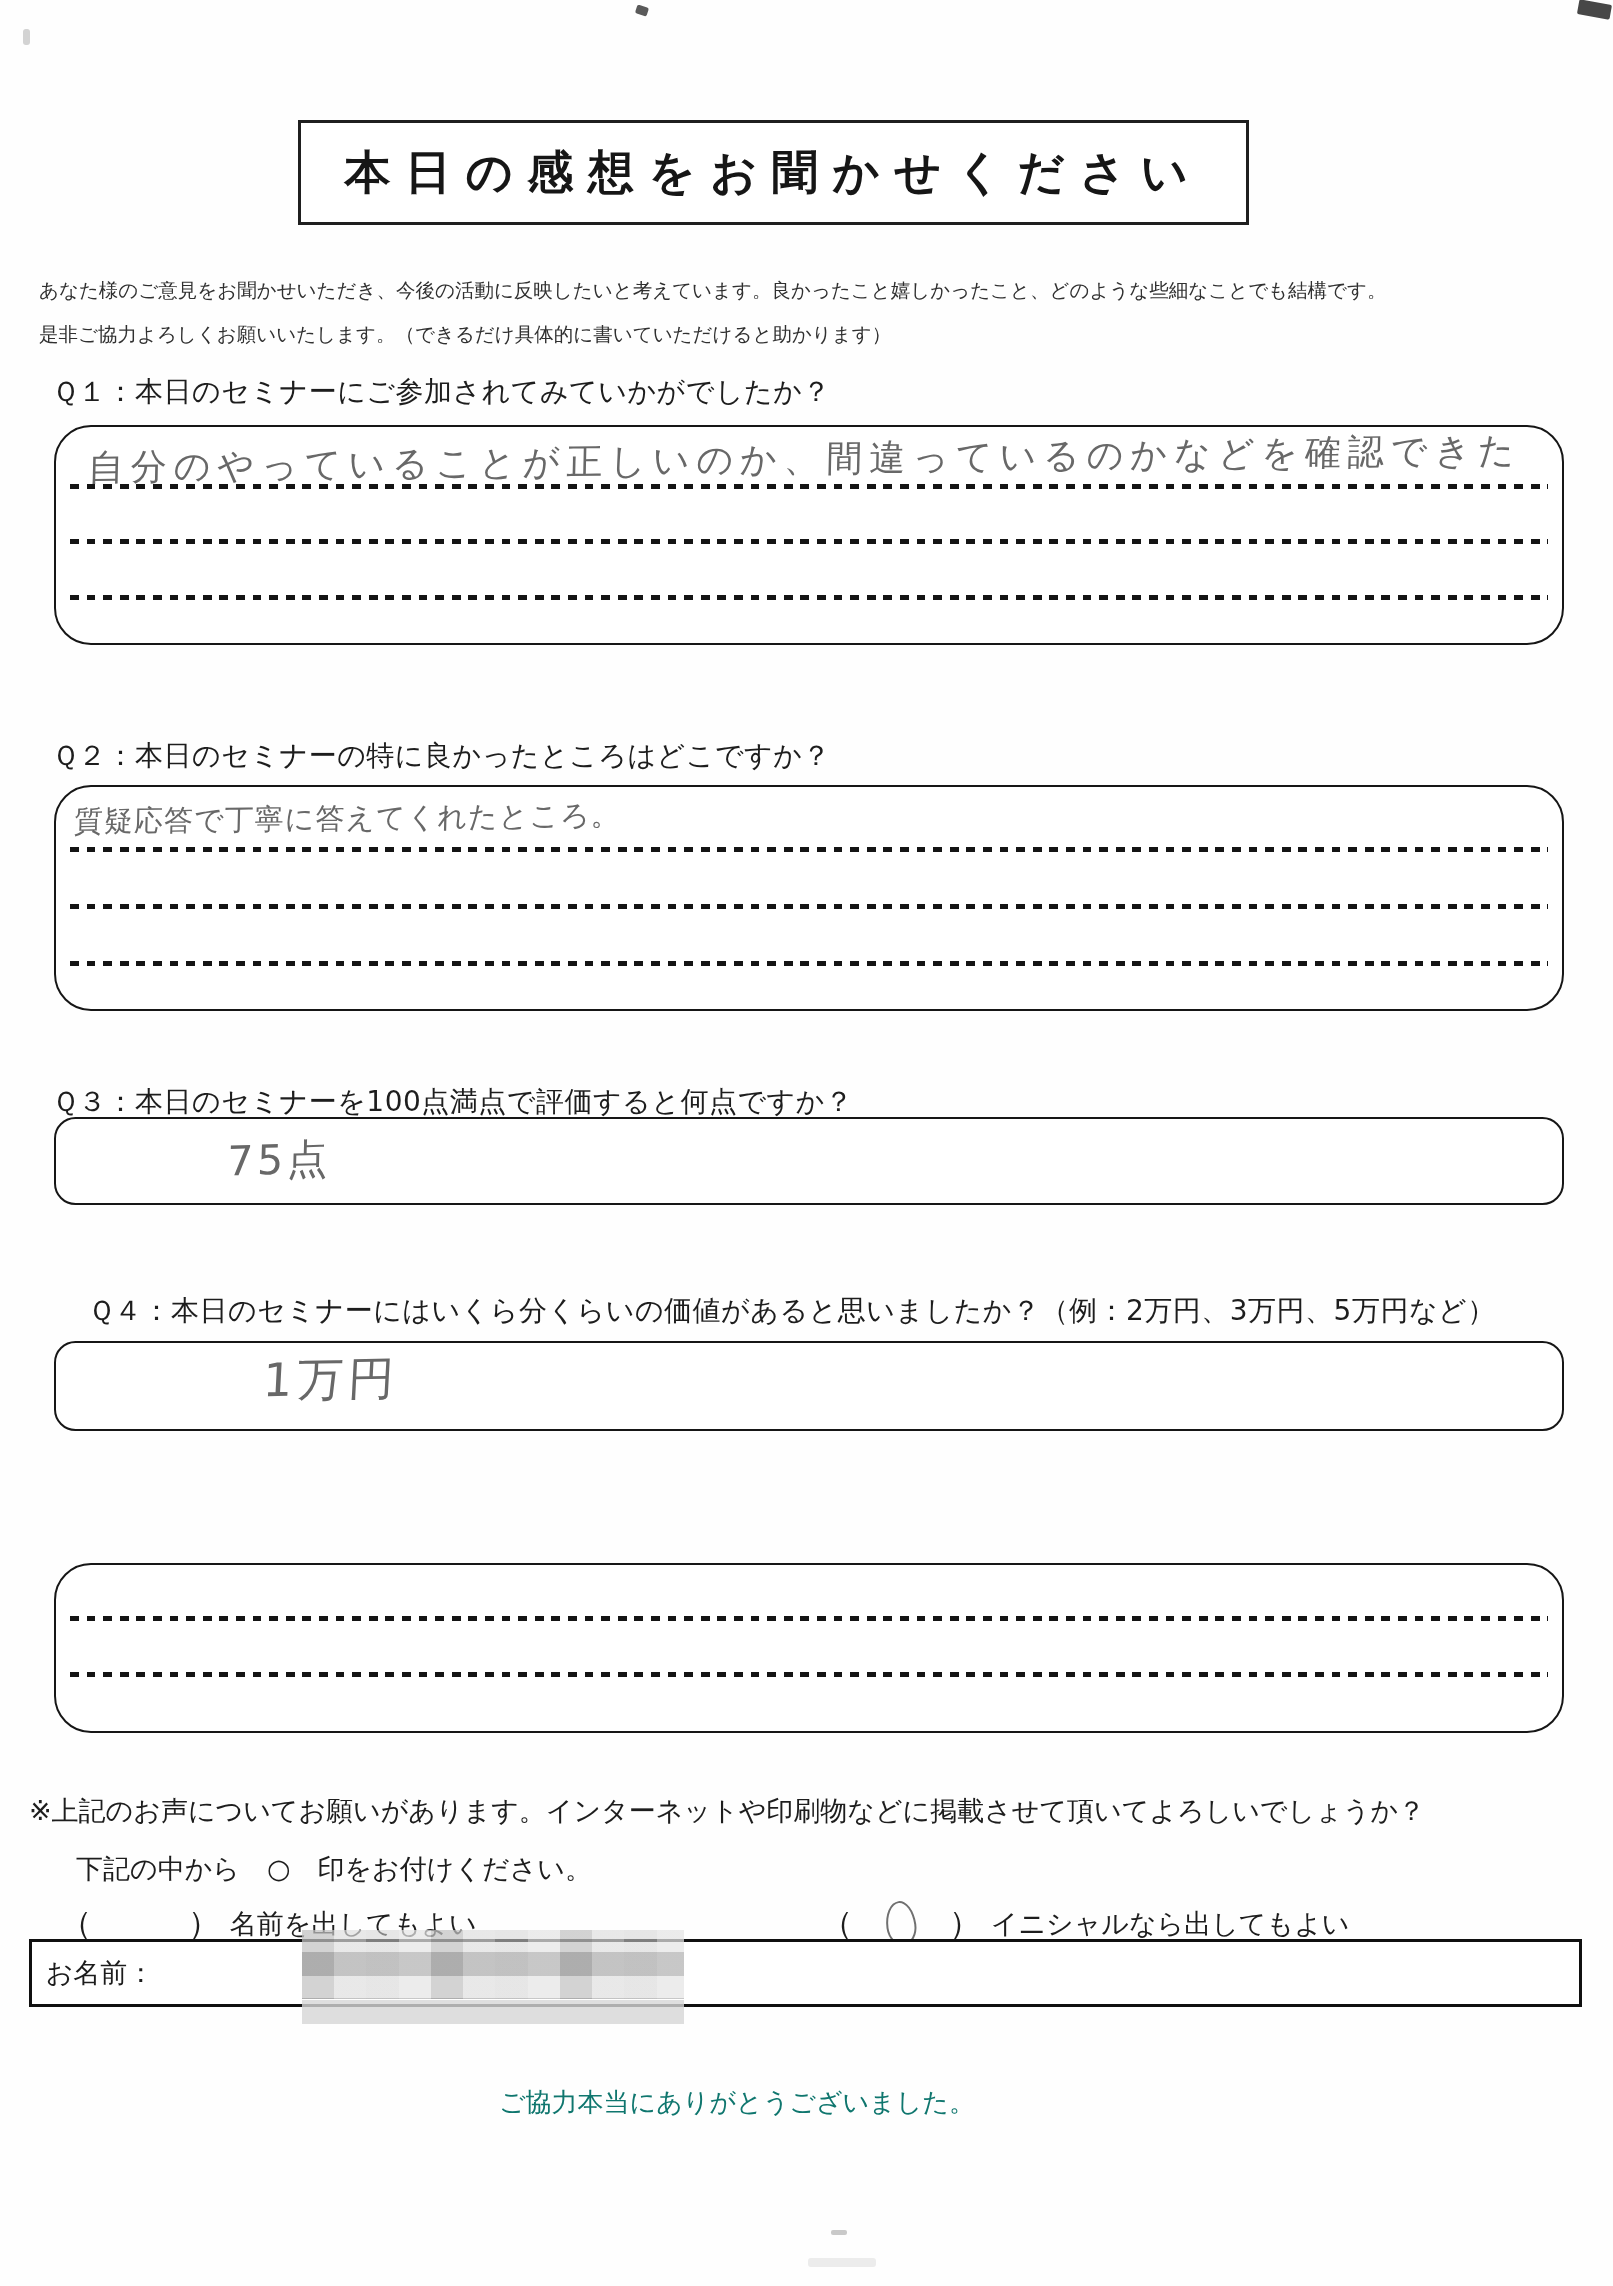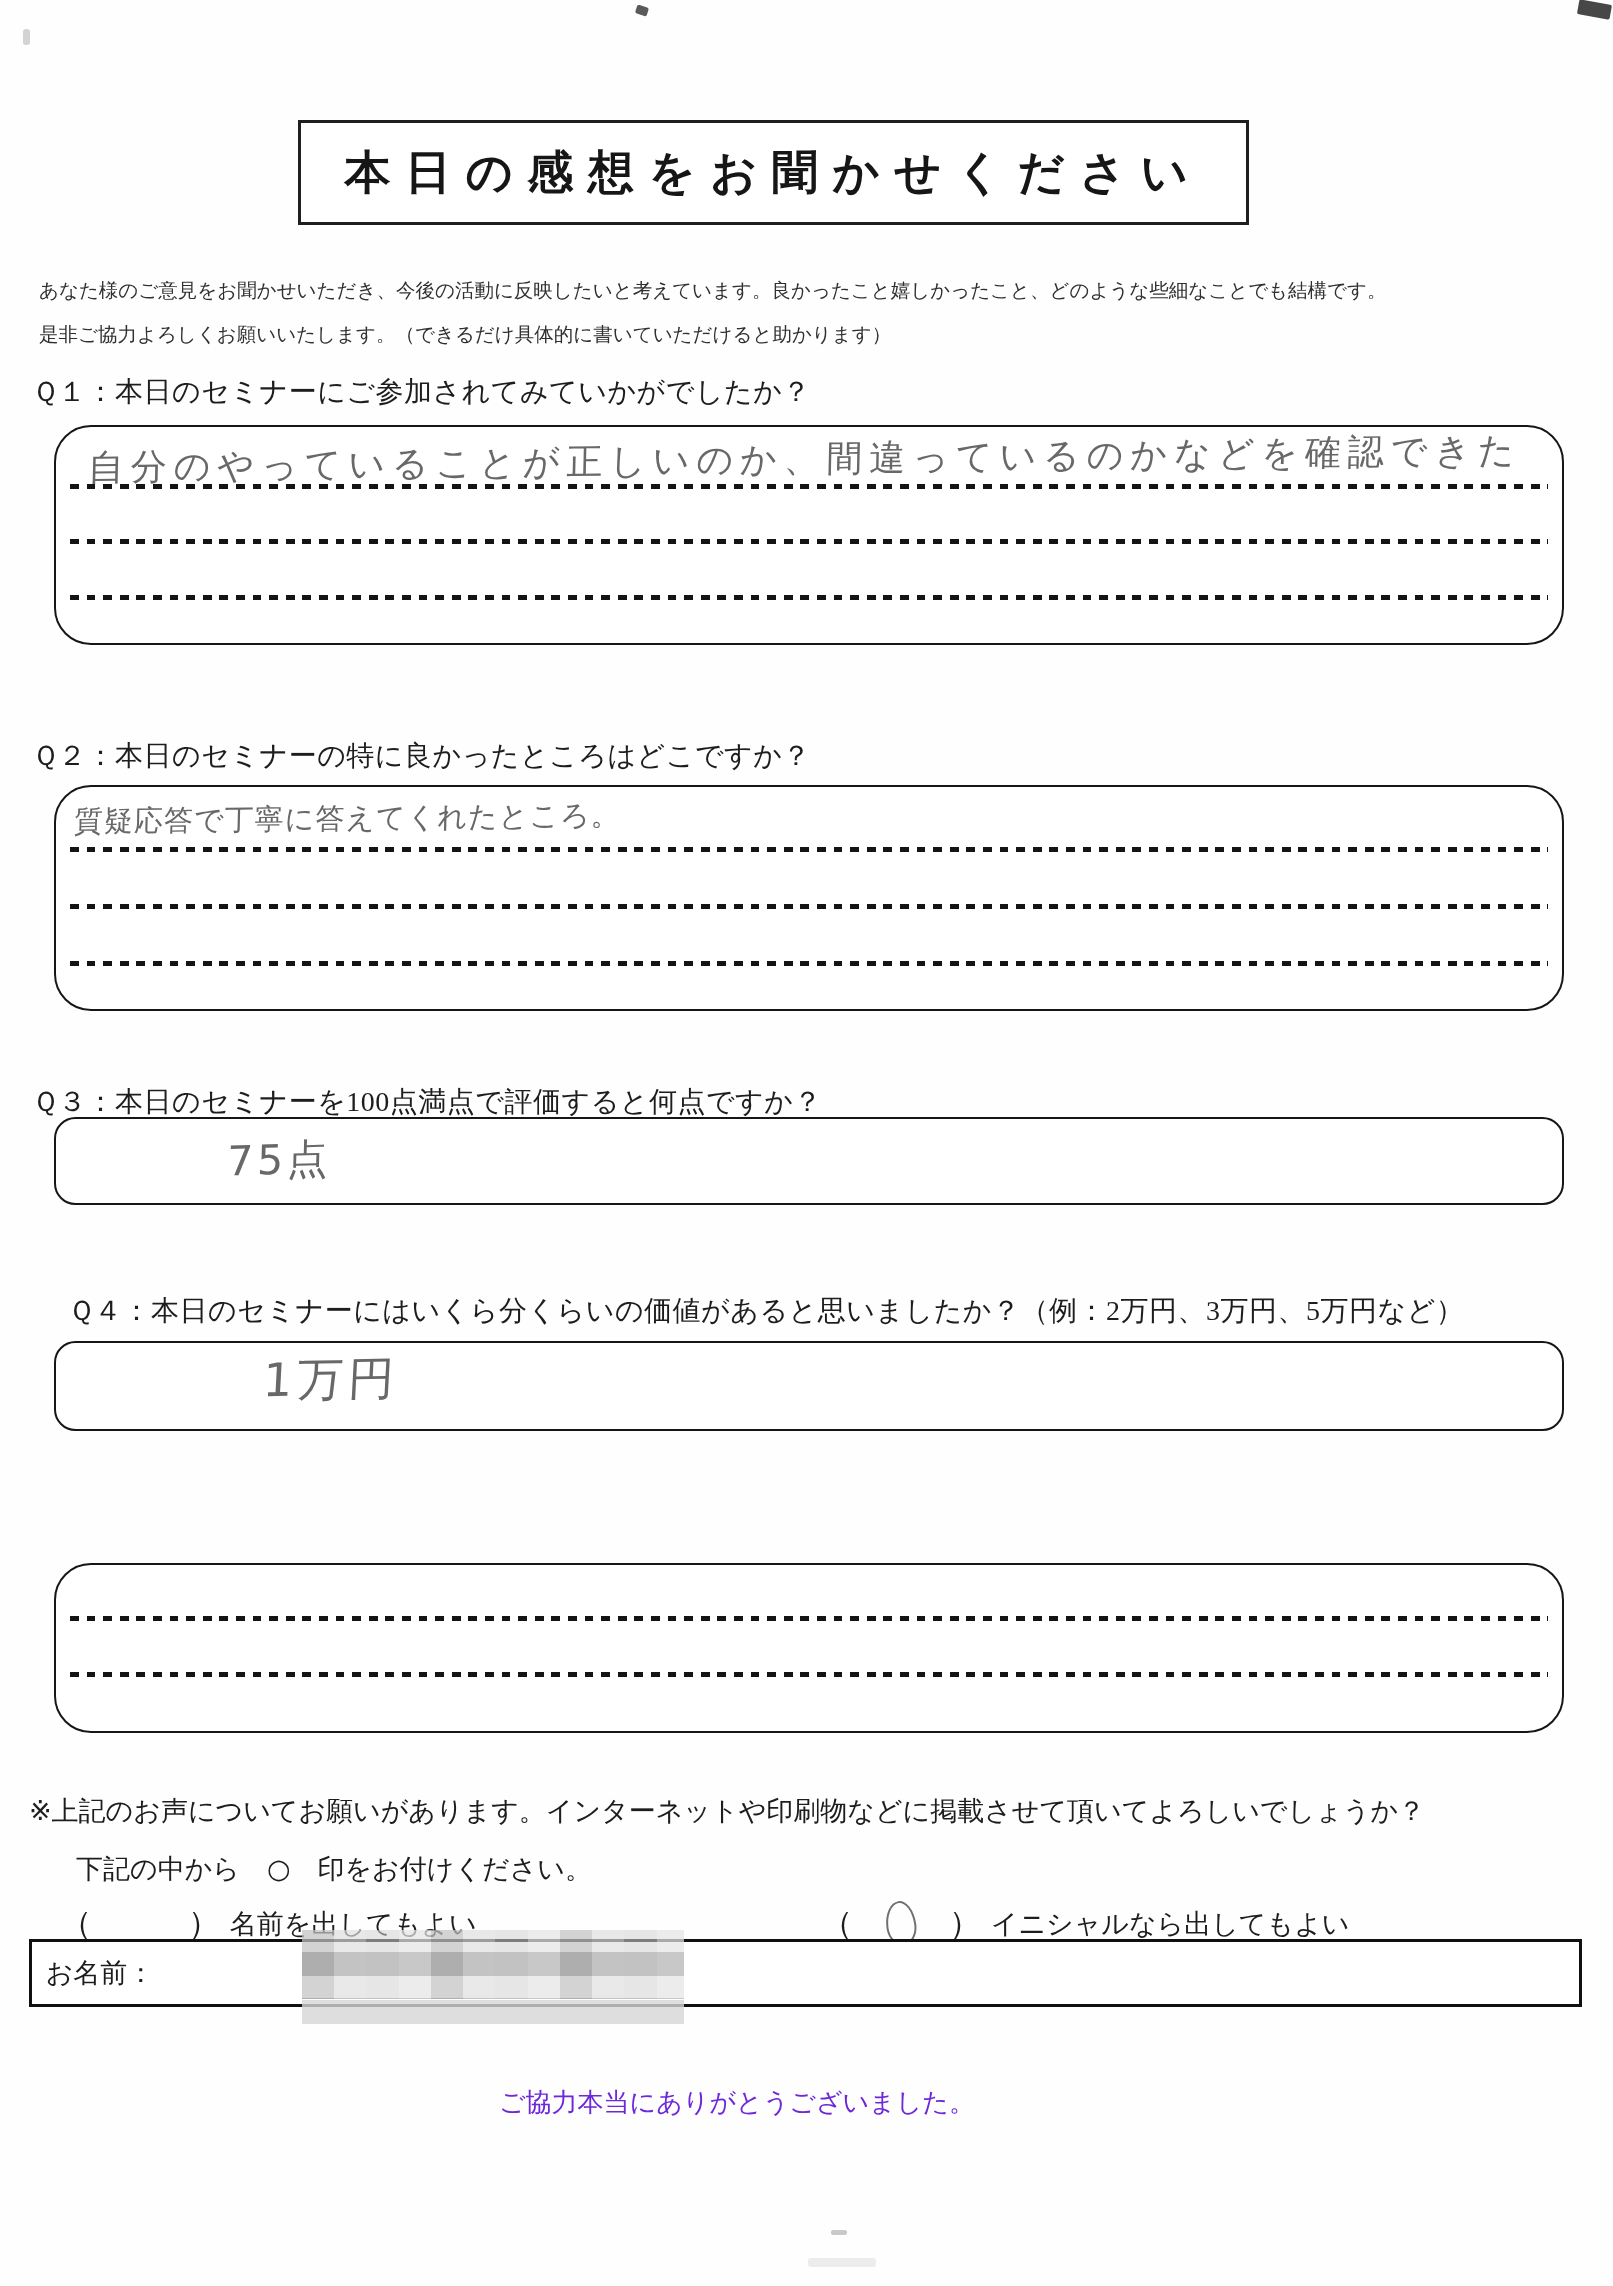--- a/index.html
+++ b/index.html
@@ -14,21 +14,21 @@
     display:flex;align-items:center;justify-content:center;box-sizing:border-box;
   }
   .title-text{
     font-family:"DejaVu Serif","Liberation Serif",serif;
     font-size:46px;font-weight:600;letter-spacing:14.6px;white-space:nowrap;color:#161616;
   }
   
   .intro{position:absolute;left:39px;top:269px;width:1541px;font-size:19.5px;color:#303030;line-height:44px;}
   .intro div{white-space:nowrap;}
   
-  .q-label{position:absolute;left:32px;font-size:28px;color:#1d1d1d;white-space:nowrap;letter-spacing:0.5px;font-family:Liberation Serif, serif;}
+  .q-label{position:absolute;left:52px;font-size:28px;color:#1d1d1d;white-space:nowrap;letter-spacing:0.5px;}
   
   .ans-box{position:absolute;left:54px;width:1510px;border:2.9px solid #161616;background:#fff;box-sizing:border-box;}
   .box-lg{border-radius:37px;}
   .box-sm{border-radius:21.5px;}
   .dash{
     position:absolute;left:13.7px;right:13.7px;height:4.9px;
     background:repeating-linear-gradient(to right,#141414 0 8.8px,transparent 8.8px 16.6px);
   }
   
   .hand{
@@ -57,21 +57,21 @@
     display:flex;align-items:center;padding-left:13.7px;font-size:27px;box-sizing:border-box;background:#fff;
   }
   .mosaic{
     position:absolute;left:302px;top:1930px;width:382px;height:69px;
     background:
       repeating-linear-gradient(to bottom,rgba(255,255,255,.30) 0 22.4px,rgba(125,125,125,.28) 22.4px 46px),
       repeating-linear-gradient(to right,rgba(150,150,150,.60) 0 32px,rgba(196,196,196,.55) 32px 64px,rgba(162,162,162,.38) 64px 97px,rgba(210,210,210,.60) 97px 129px);
   }
   .mosaic-strip{position:absolute;left:302px;top:2000px;width:382px;height:24.4px;background:#d6d6d6;opacity:.8;}
   
-  .closing{position:absolute;left:499px;top:2085px;font-size:26px;white-space:nowrap;color:#6d28d9;}
+  .closing{position:absolute;left:499px;top:2085px;font-size:26px;white-space:nowrap;color:#0f766e;}
   
   .speck{position:absolute;}
   .speck-a{left:1578px;top:2px;width:33px;height:14.6px;background:#474747;transform:rotate(10deg);border-radius:2px;}
   .speck-b{left:636px;top:5.9px;width:11.7px;height:8.8px;background:#5a5a5a;transform:rotate(18deg);border-radius:2px;}
   .speck-c{left:23.4px;top:29px;width:6.8px;height:15.6px;background:#d3d3d3;border-radius:2.9px;}
   .speck-d{left:831px;top:2230px;width:15.6px;height:4.9px;background:#c9c9c9;border-radius:2px;}
   .speck-e{left:808px;top:2258px;width:68px;height:8.8px;background:#ececec;border-radius:2.9px;}
 </style>
 </head>
 <body>

